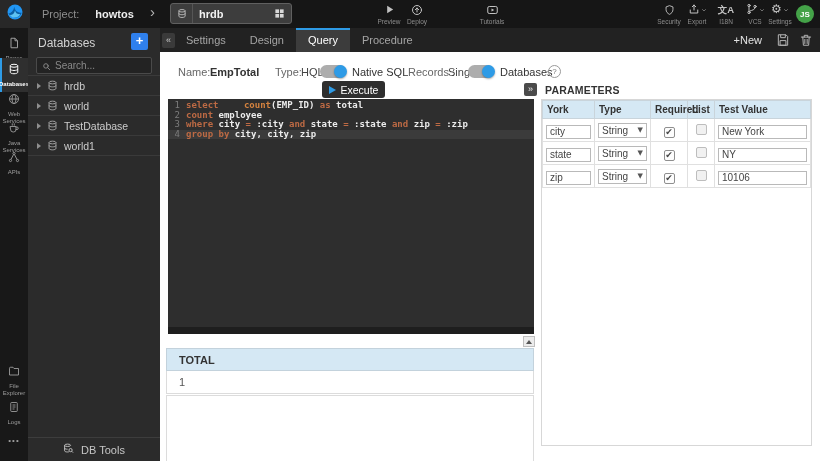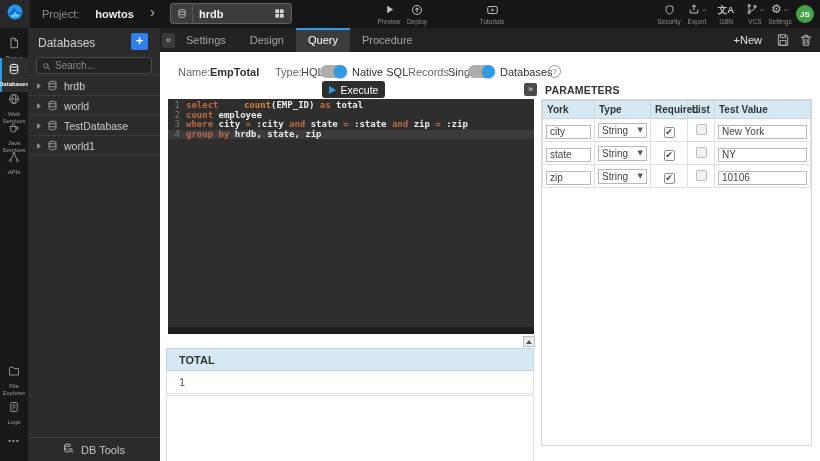--- a/index.html
+++ b/index.html
@@ -452,21 +452,21 @@
     <div class="abs execute">
       <span class="play"></span>
       <span class="elbl">Execute</span>
     </div>
 
     <div class="abs editor">
       <div>
           <div class="code-line"><span class="ln">1</span><span class="code"><span class="k">select </span><span class="f">count</span><span class="t">(</span><span class="t">EMP_ID</span><span class="t">) </span><span class="k">as </span><span class="t">total</span></span></div>
           <div class="code-line"><span class="ln">2</span><span class="code"><span class="k">count </span><span class="t">employee</span></span></div>
           <div class="code-line"><span class="ln">3</span><span class="code"><span class="k">where </span><span class="t">city </span><span class="o">= </span><span class="t">:city </span><span class="k">and </span><span class="t">state </span><span class="o">= </span><span class="t">:state </span><span class="k">and </span><span class="t">zip </span><span class="o">= </span><span class="t">:zip</span></span></div>
-          <div class="code-line active"><span class="ln">4</span><span class="code"><span class="k">group by </span><span class="t">hrdb, state, zip</span></span></div>
+          <div class="code-line active"><span class="ln">4</span><span class="code"><span class="k">group by </span><span class="t">city, city, zip</span></span></div>
         </div>
       <div class="editor-scroll"></div>
     </div>
     <div class="abs collapse-up">
         <i></i>
       </div>
 
     <div class="abs res-header">
       <span>TOTAL</span>
     </div>

